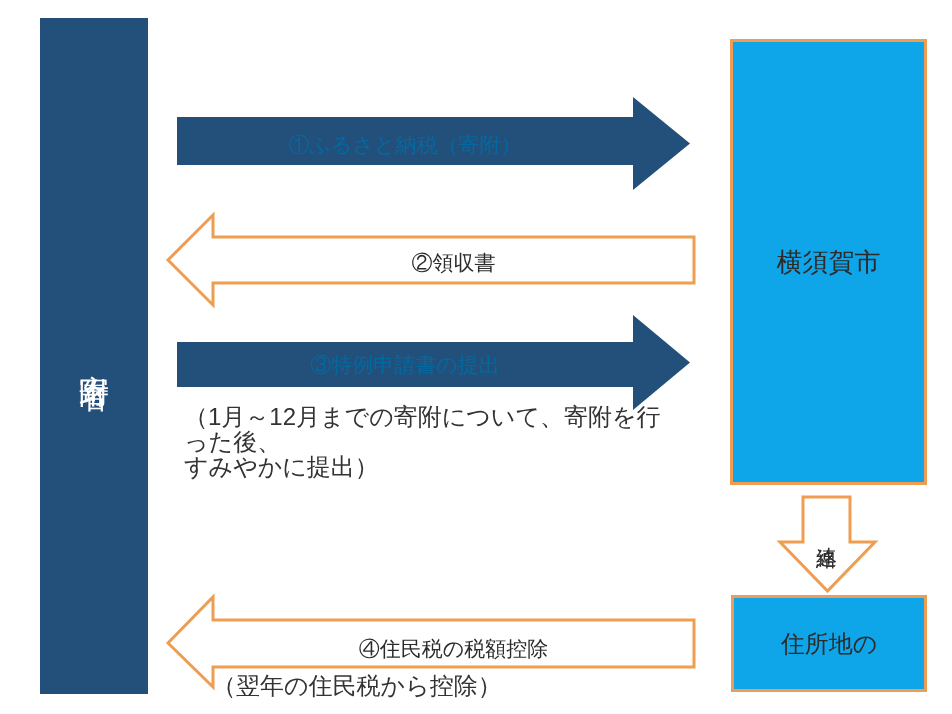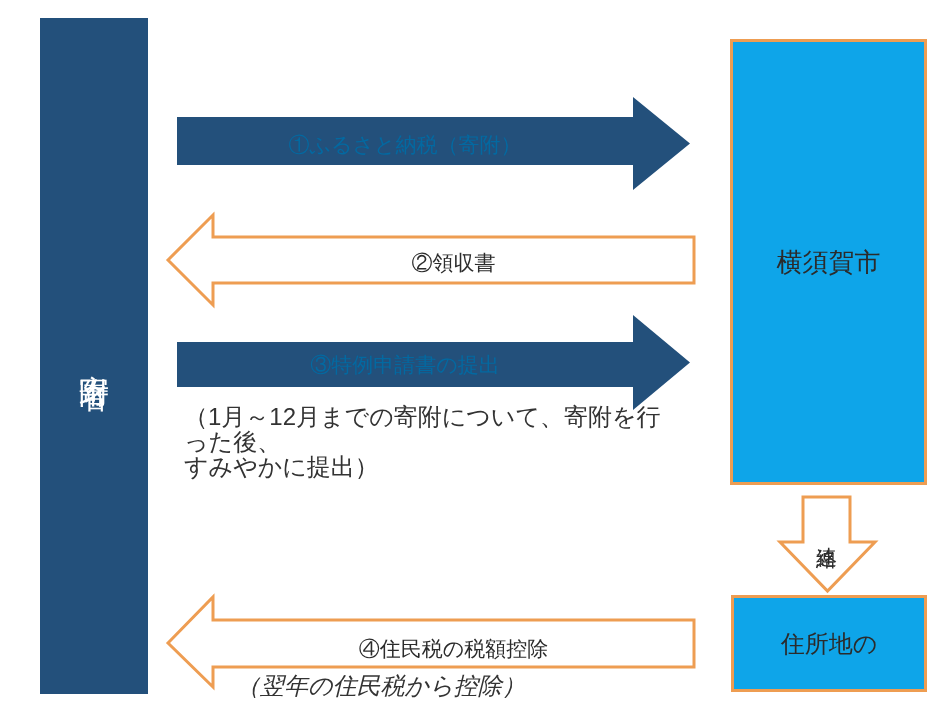--- a/index.html
+++ b/index.html
@@ -64,21 +64,21 @@
     line-height: 1;
   }
   .caption {
     position: absolute;
     font-size: 24px;
     color: #333333;
     line-height: 25px;
     white-space: pre-line;
   }
   .caption-step3 { left: 184px; top: 404px; width: 490px; }
-  .caption-step4 { left: 236px; top: 673px; font-style: italic; }
+  .caption-step4 { left: 212px; top: 673px; }
 </style>
 </head>
 <body>
 
 <div class="canvas">
 
   <svg class="shapes" viewBox="0 0 952 714" xmlns="http://www.w3.org/2000/svg">
 
     <polygon points="177,117 633,117 633,97 690,143.5 633,190 633,165 177,165" style="fill:var(--navy,#23507B);"></polygon>
 

